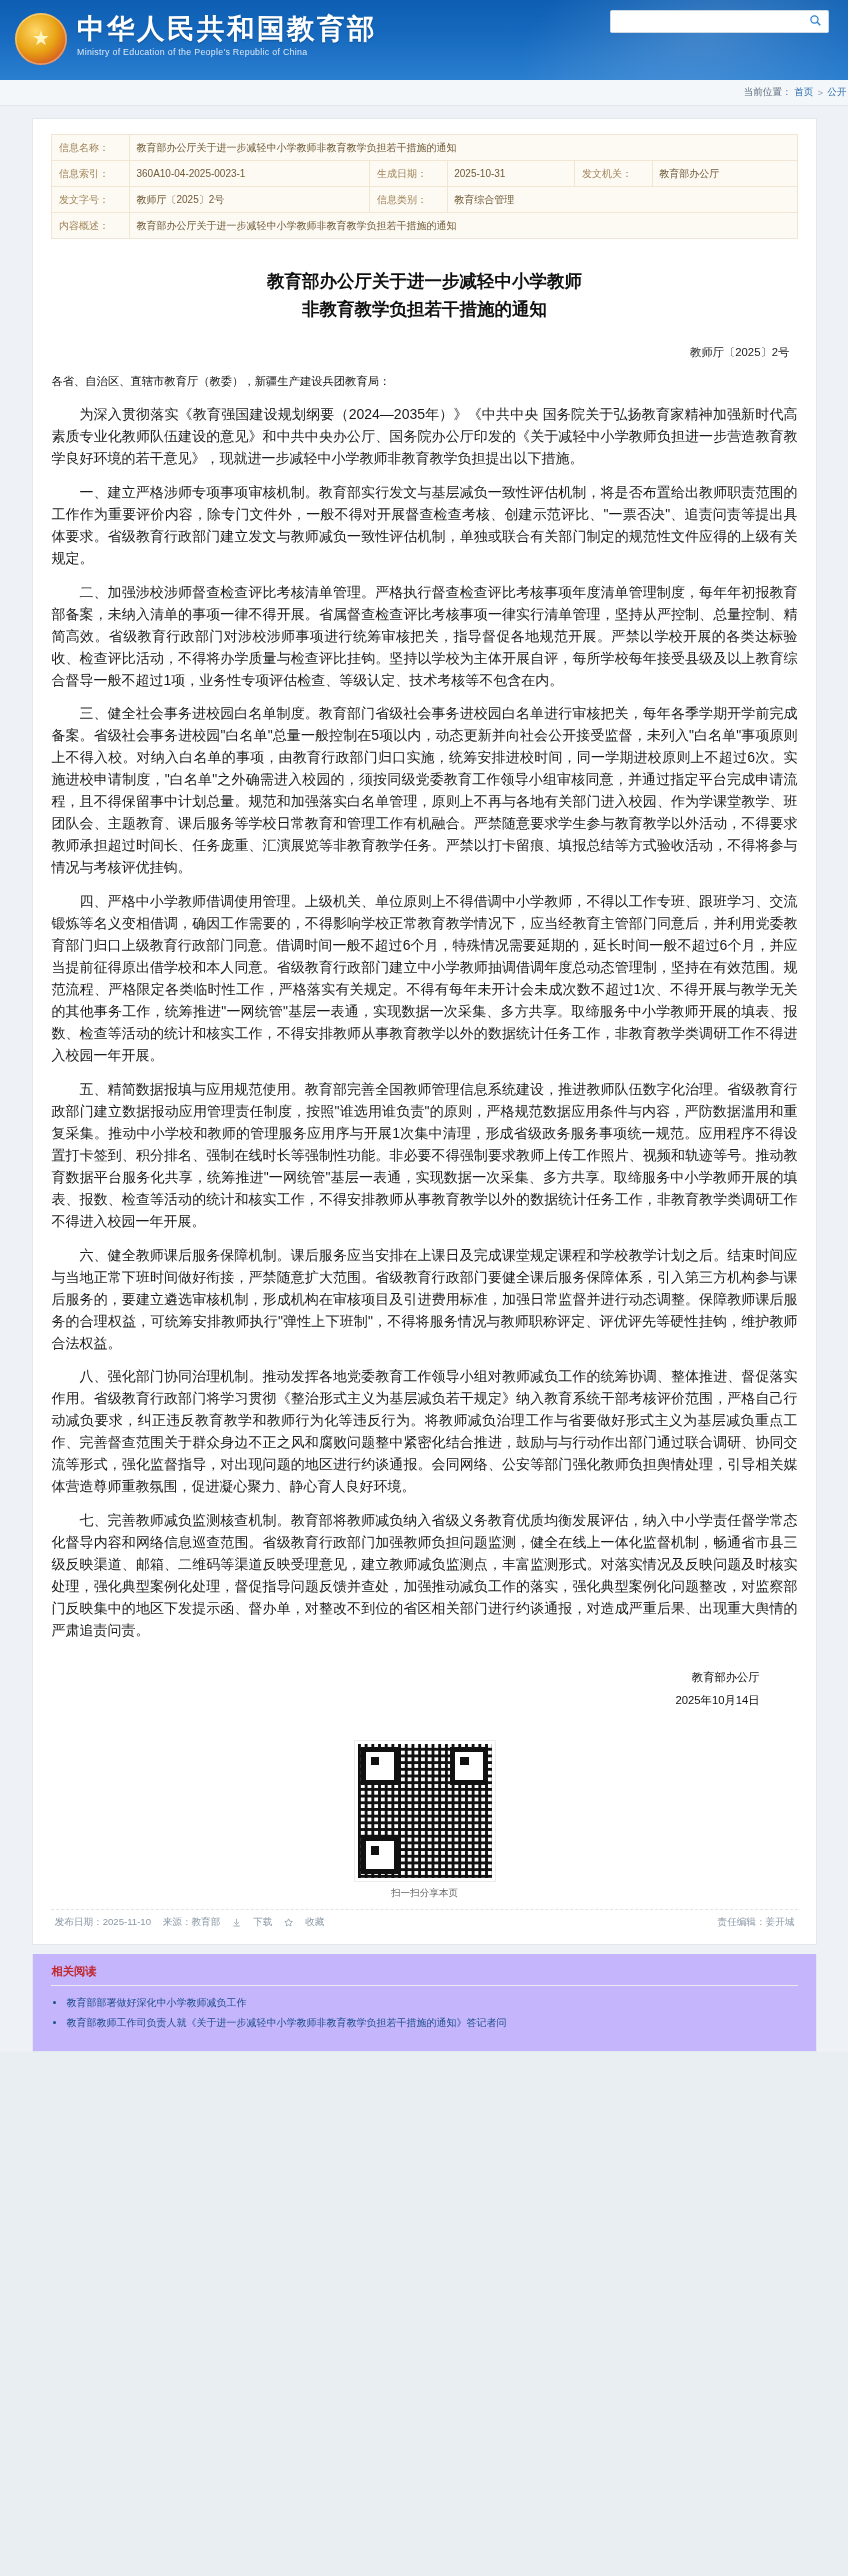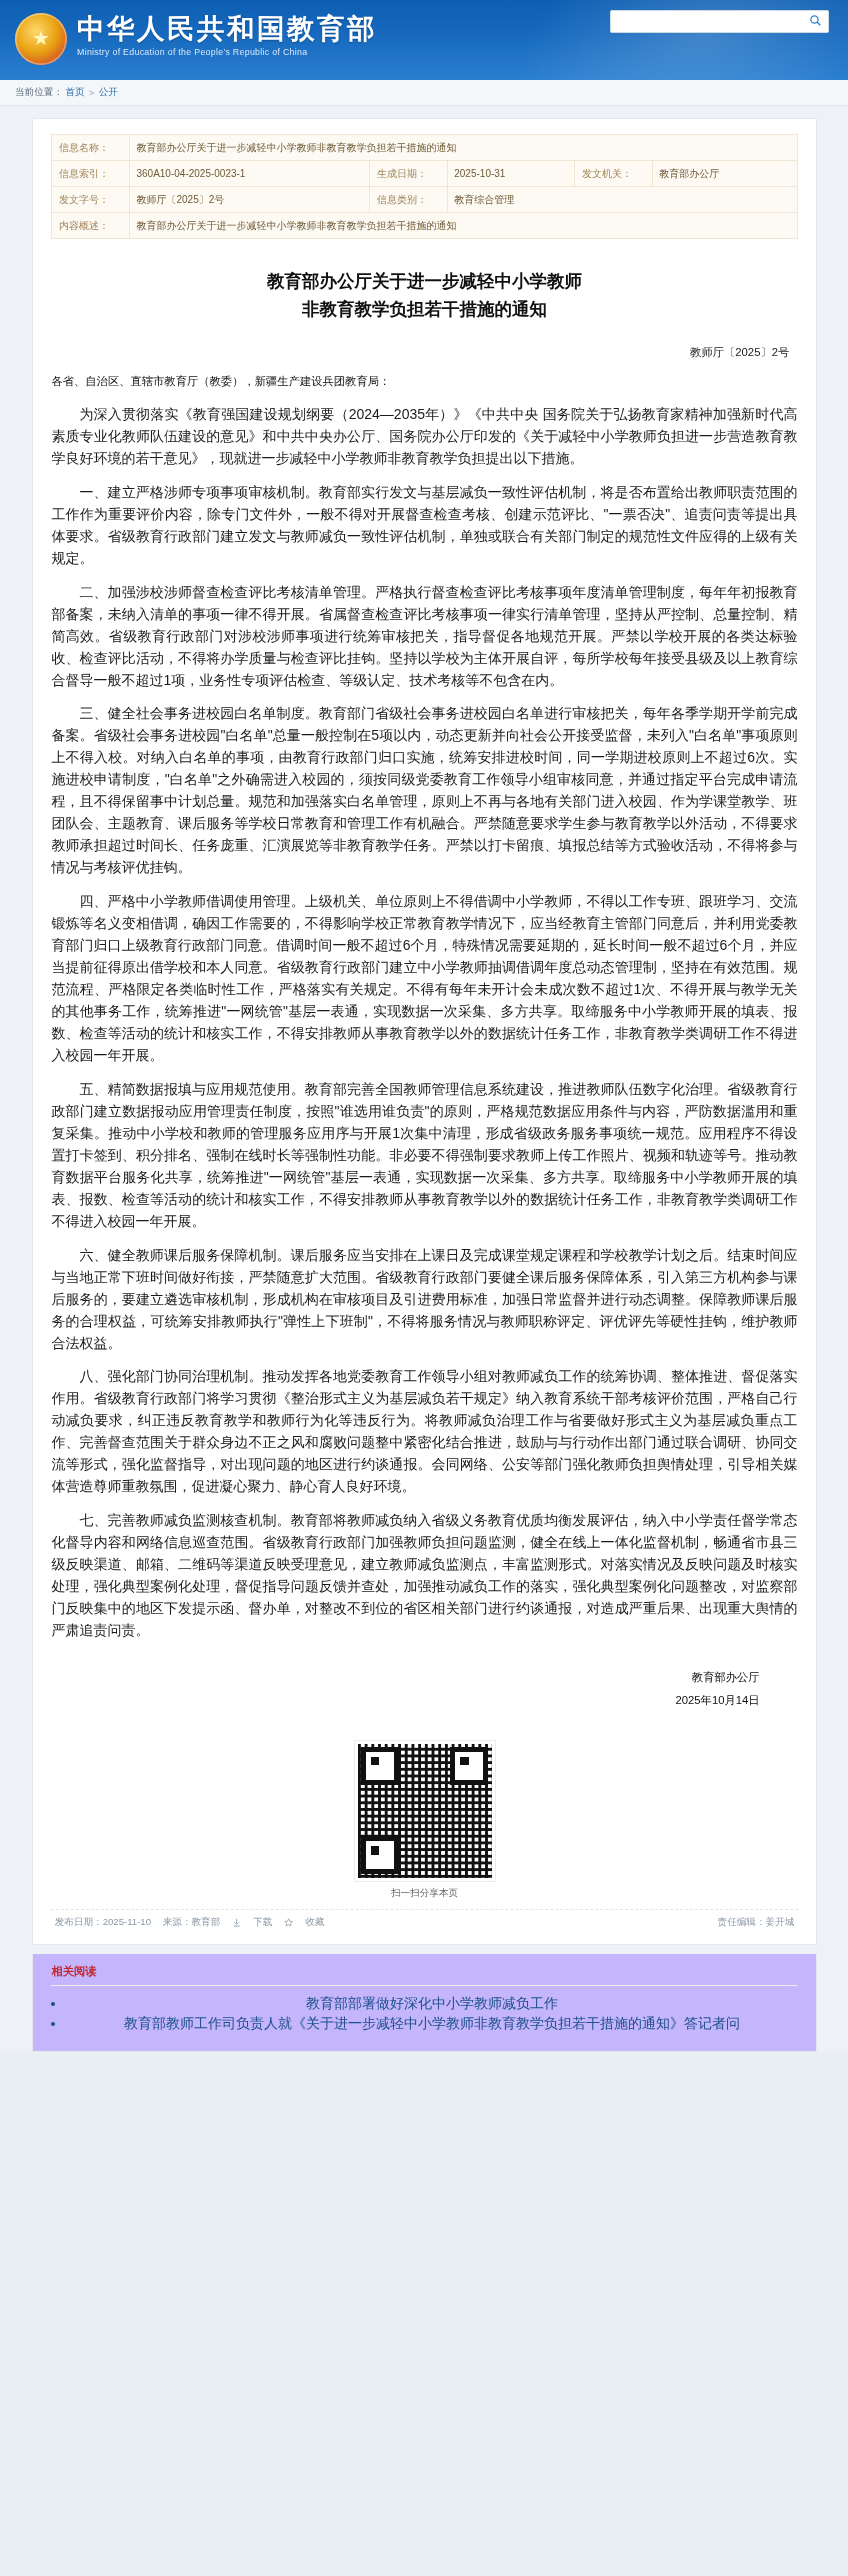--- a/index.html
+++ b/index.html
@@ -87,20 +87,21 @@
   
   .breadcrumb-bar {
     height: 25px;
     background: #f4f7fa;
     border-bottom: 0.8px solid #e1e7ed;
     display: flex;
     align-items: center;
     padding-left: 15px;
     font-size: 9.6px;
     color: #5b6b7b;
+    justify-content: flex-end;
   }
   .breadcrumb-bar a {
     color: #2b6cb0;
     text-decoration: none;
     margin: 0 2.5px;
   }
   .breadcrumb-sep { color: #9aa8b5; margin: 0 1.7px; }
 
   
   .page {
@@ -246,24 +247,23 @@
     font-size: 11.3px;
     font-weight: bold;
     border-bottom: 0.8px solid #ececec;
     padding-bottom: 6.7px;
     margin-bottom: 6.7px;
   }
   .related ul {
     margin: 0; padding-left: 15px;
   }
   .related li {
-    font-size: 14px;
+    font-size: 10px;
     line-height: 20px;
     color: #1c4f8c;
-    text-align: center;
   }
   .related li a { color: #1c4f8c; text-decoration: none; }
 </style>
 </head>
 <body>
 
 <div class="site-header">
   <div class="emblem">
     <div class="emblem-star">★</div>
   </div>

